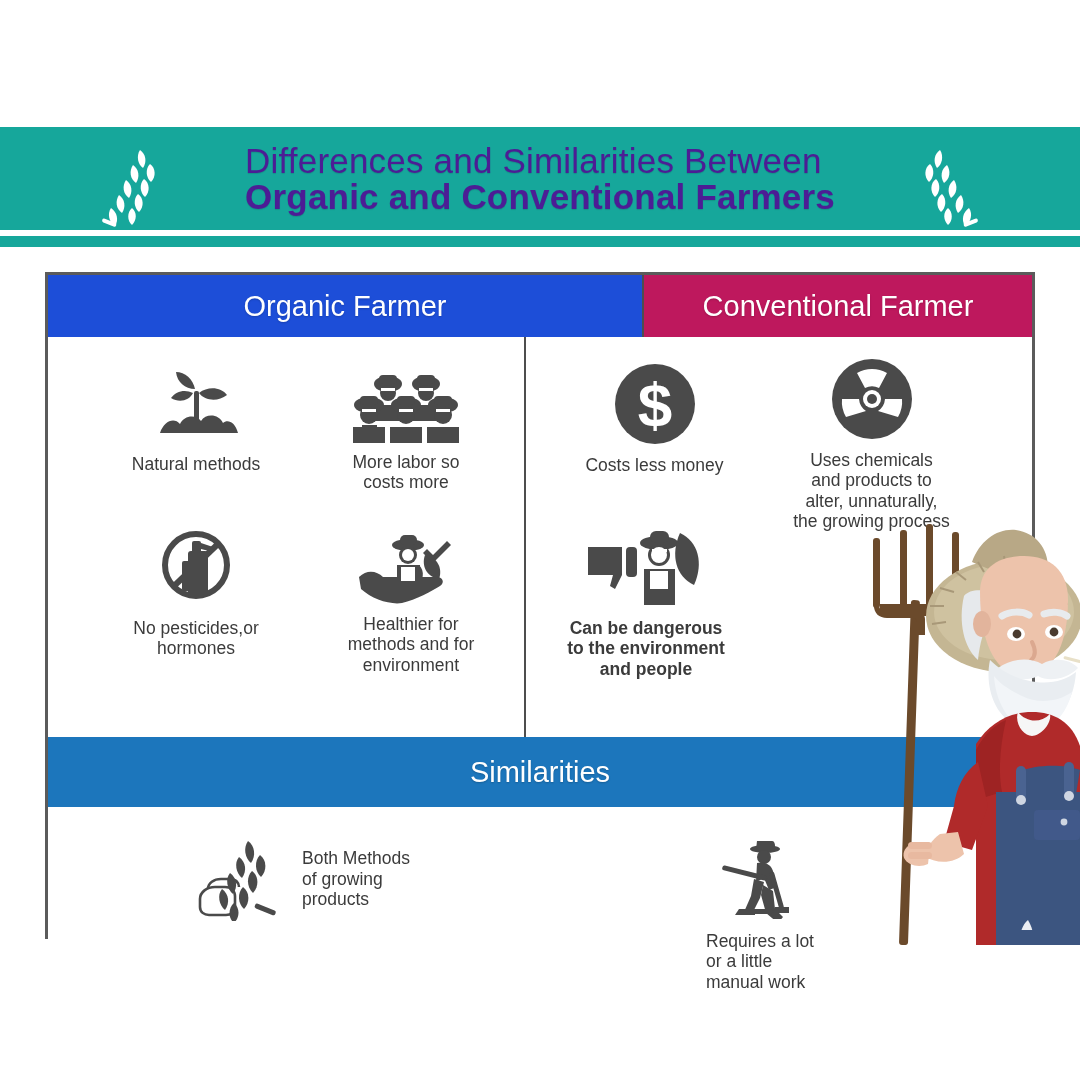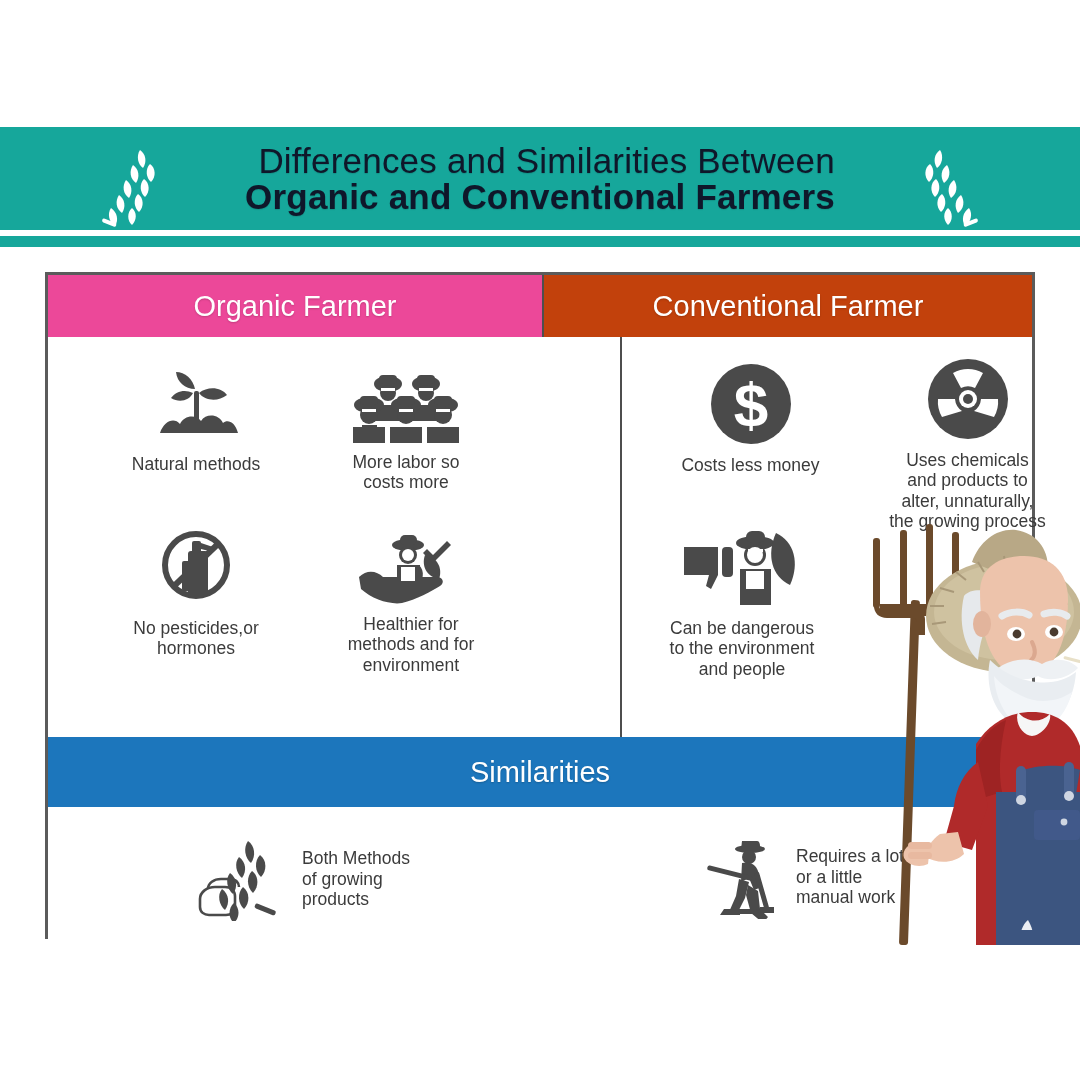--- a/index.html
+++ b/index.html
@@ -14,21 +14,21 @@
   
   #banner {
     position:absolute; left:0; top:127px; width:1080px; height:103px;
     background:#16a79b;
     display:flex; align-items:center; justify-content:center;
   }
   #banner-stripe {
     position:absolute; left:0; top:236px; width:1080px; height:11px;
     background:#16a79b;
   }
-  .title-wrap { text-align:right; color:#0f172a; line-height:1.02; }
+  .title-wrap { text-align:left; color:#4c1d95; line-height:1.02; }
   .title-line1 {
     font-size:35px; font-weight:400; letter-spacing:.2px;
     text-shadow:0 1px 1px rgba(0,0,0,.12);
   }
   .title-line2 {
     font-size:35px; font-weight:bold; letter-spacing:.2px;
     text-shadow:0 1px 1px rgba(0,0,0,.12);
   }
   .wheat-deco { position:absolute; top:17px; }
   .wheat-left { left:100px; }
@@ -38,26 +38,26 @@
   #frame {
     position:absolute; left:45px; top:272px; width:990px; height:667px;
     border:3px solid #5b5b5b; background:#ffffff;
   }
   .col-headers { display:flex; height:62px; }
   .col-head {
     display:flex; align-items:center; justify-content:center;
     color:#ffffff; font-size:29px; font-weight:400;
     text-shadow:0 1px 2px rgba(0,0,0,.18);
   }
-  .col-head.organic { width:494px; background:#ec4899; }
-  .col-head.conventional { flex:1; background:#c2410c; border-left:2px solid #4e4e4e;}
+  .col-head.organic { width:594px; background:#1d4ed8; }
+  .col-head.conventional { flex:1; background:#be185d; border-left:2px solid #4e4e4e;}
 
   .body-row { display:flex; height:400px; position:relative; }
   .col-body { position:relative; }
-  .col-body.left { width:572px; }
+  .col-body.left { width:476px; }
   .col-body.right { flex:1; border-left:2px solid #4e4e4e; }
 
   .cell {
     position:absolute; text-align:center;
     font-size:17.5px; color:#3b3b3b; line-height:1.16;
   }
   .cell .icon { display:block; margin:0 auto 9px; }
   .cell .lbl { display:block; }
 
   
@@ -278,21 +278,21 @@
             <path d="M60 42h31v36H60z"></path>
 
             <path d="M96 6c18 8 24 30 14 52-18-8-24-30-14-52z"></path>
           </g>
           <g fill="#ffffff">
             <circle cx="75" cy="28" r="8"></circle>
             <rect x="66" y="44" width="18" height="18"></rect>
             <rect x="68" y="22" width="15" height="3"></rect>
           </g>
         </svg>
-        <span class="lbl" style="white-space:pre-line;">Can be dangerous
+        <span class="lbl" style="white-space:pre-line;font-weight:bold;">Can be dangerous
 to the environment
 and people</span>
       </div>
     </div>
   </div>
 
   <div id="sim-bar">Similarities</div>
 
   <div id="sim-body" style="height:141px;padding-left:48px;">
 
@@ -312,21 +312,21 @@
         <g fill="none" stroke="#4a4a4a" stroke-width="2.6">
           <path d="M2 62c0-7 7-12 15-12h10c6 0 10 4 10 9v12c0 4-4 7-9 7H11c-5 0-9-3-9-8z"></path>
           <path d="M10 52c0-6 6-10 13-10h9c6 0 9 4 9 8"></path>
         </g>
       </svg>
       <span class="lbl" style="white-space:pre-line;">Both Methods
 of growing
 products</span>
     </div>
 
-    <div class="sim-item" style="left:658px; top:28px;">
+    <div class="sim-item" style="left:658px; top:28px;flex-direction:column;">
       <svg width="78" height="84" viewBox="0 0 78 84">
         <g fill="#4a4a4a">
           <ellipse cx="44" cy="14" rx="15" ry="4"></ellipse>
           <path d="M36 6h15c2 0 3 2 3 5l-1 4H35z"></path>
           <circle cx="43" cy="22" r="7"></circle>
           <path d="M36 28c7-2 14 1 16 8l4 16-8 3-5-12-8 4z"></path>
           <path d="M33 44l10 3-4 16-8 16-8-2 7-16z"></path>
           <path d="M42 50l10 6 2 18 8 8-5 6-12-10-5-18z"></path>
           <rect x="2" y="30" width="46" height="5" rx="2" transform="rotate(14 2 30)"></rect>
           <rect x="48" y="38" width="5" height="38" rx="2" transform="rotate(-16 48 38)"></rect>

